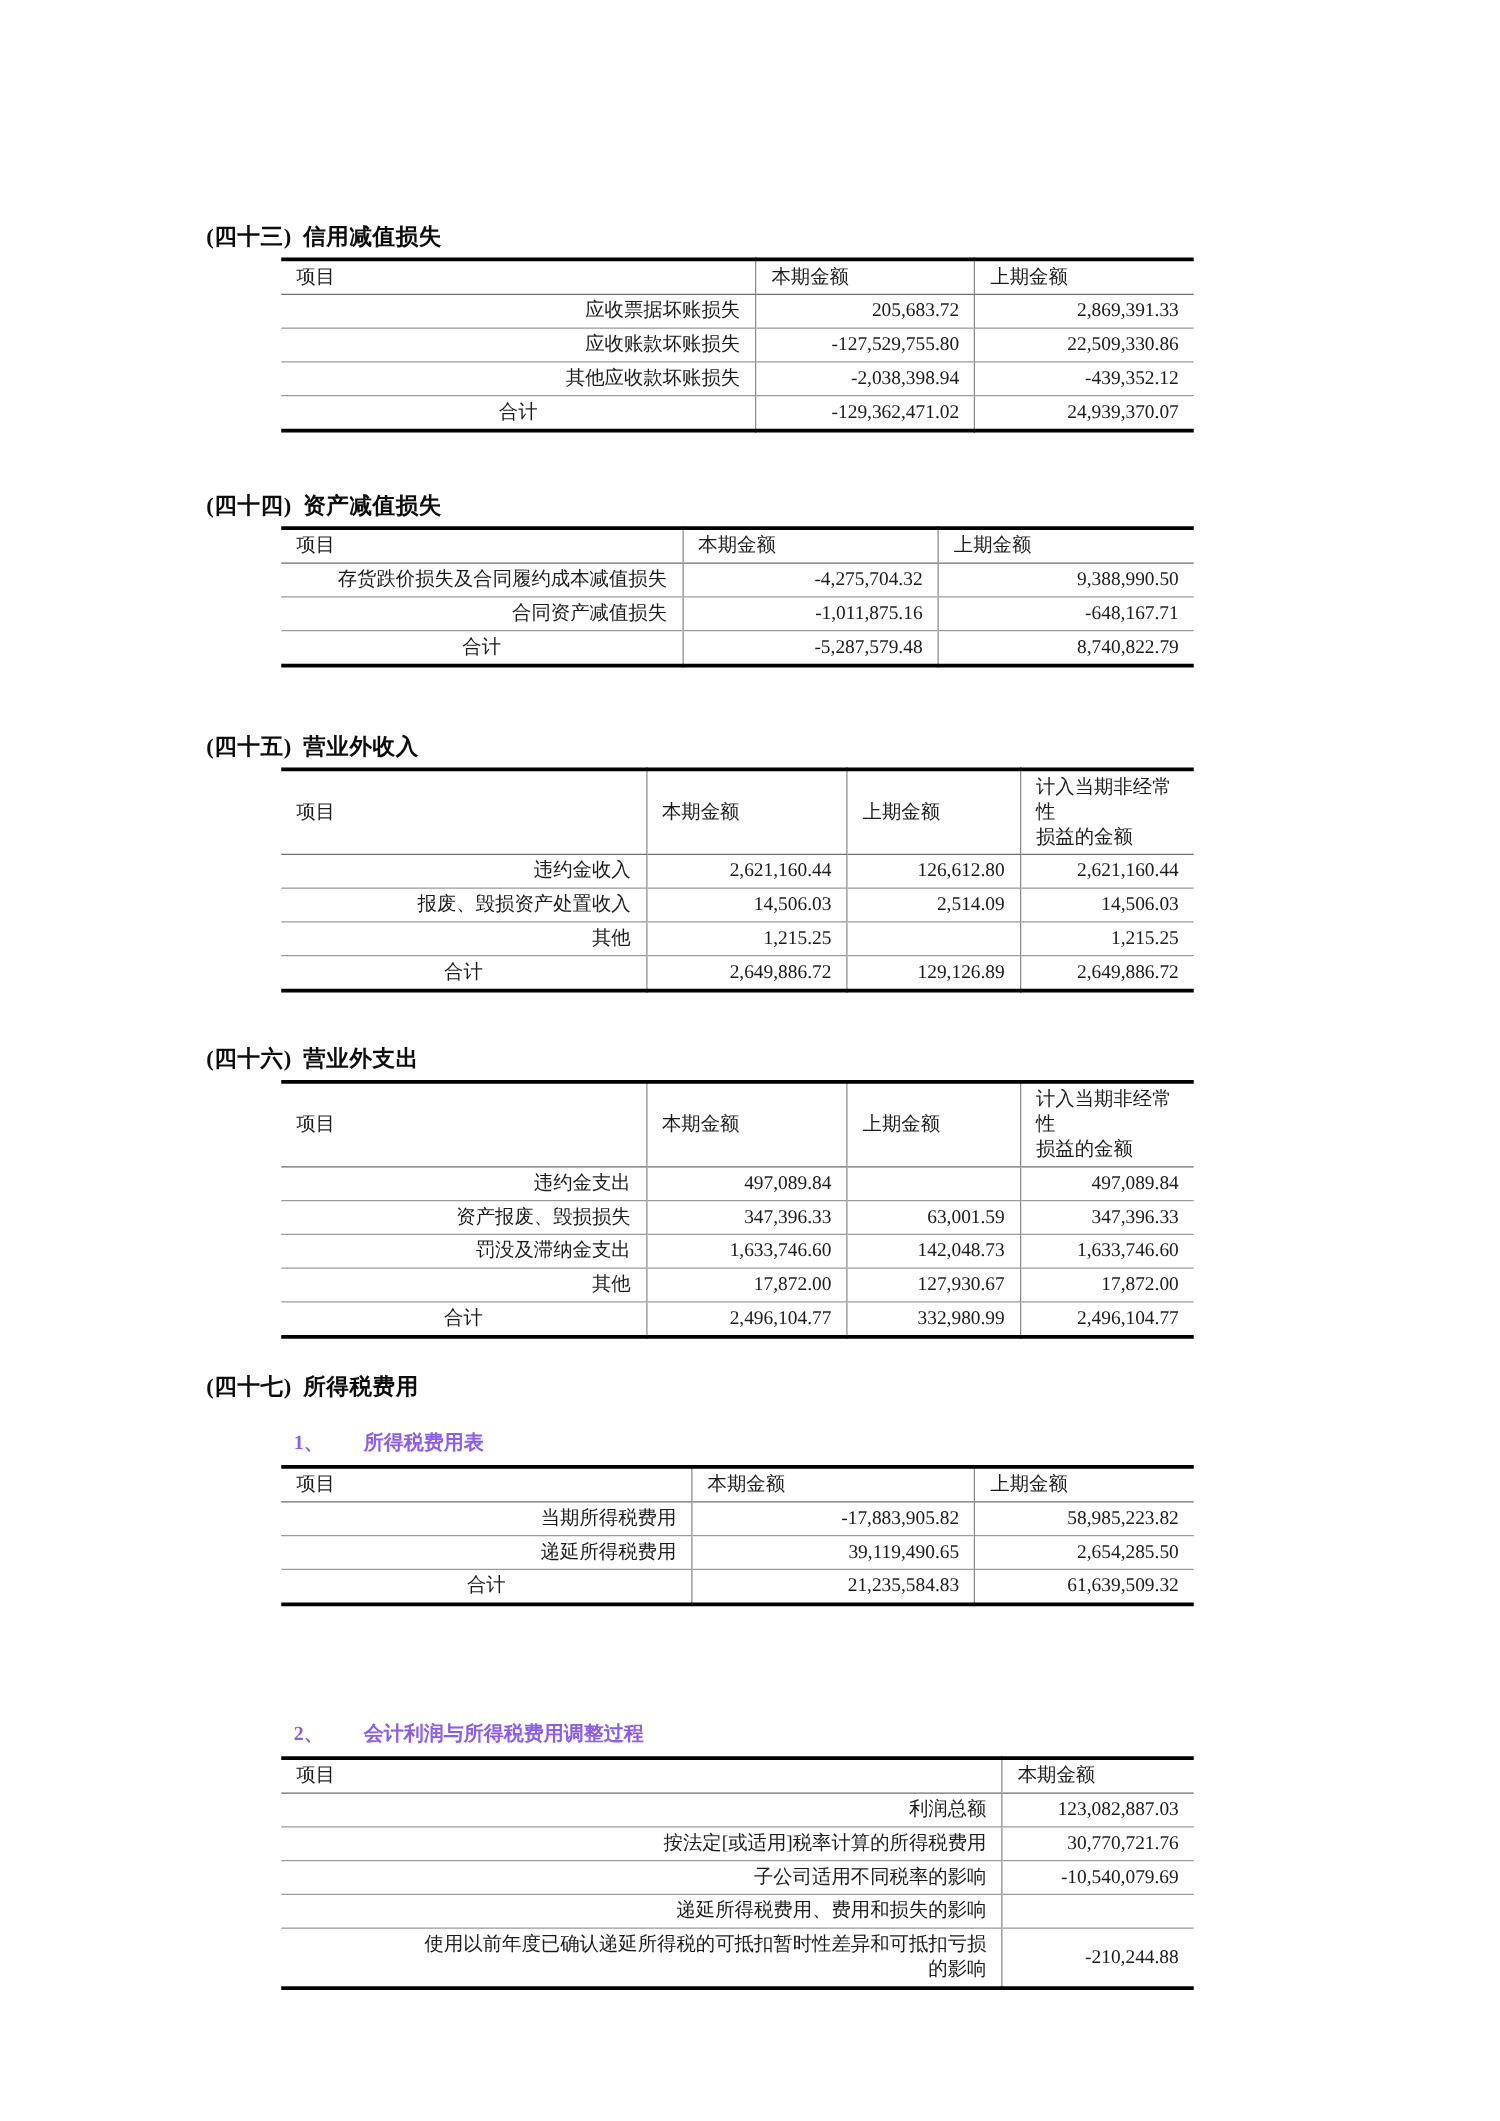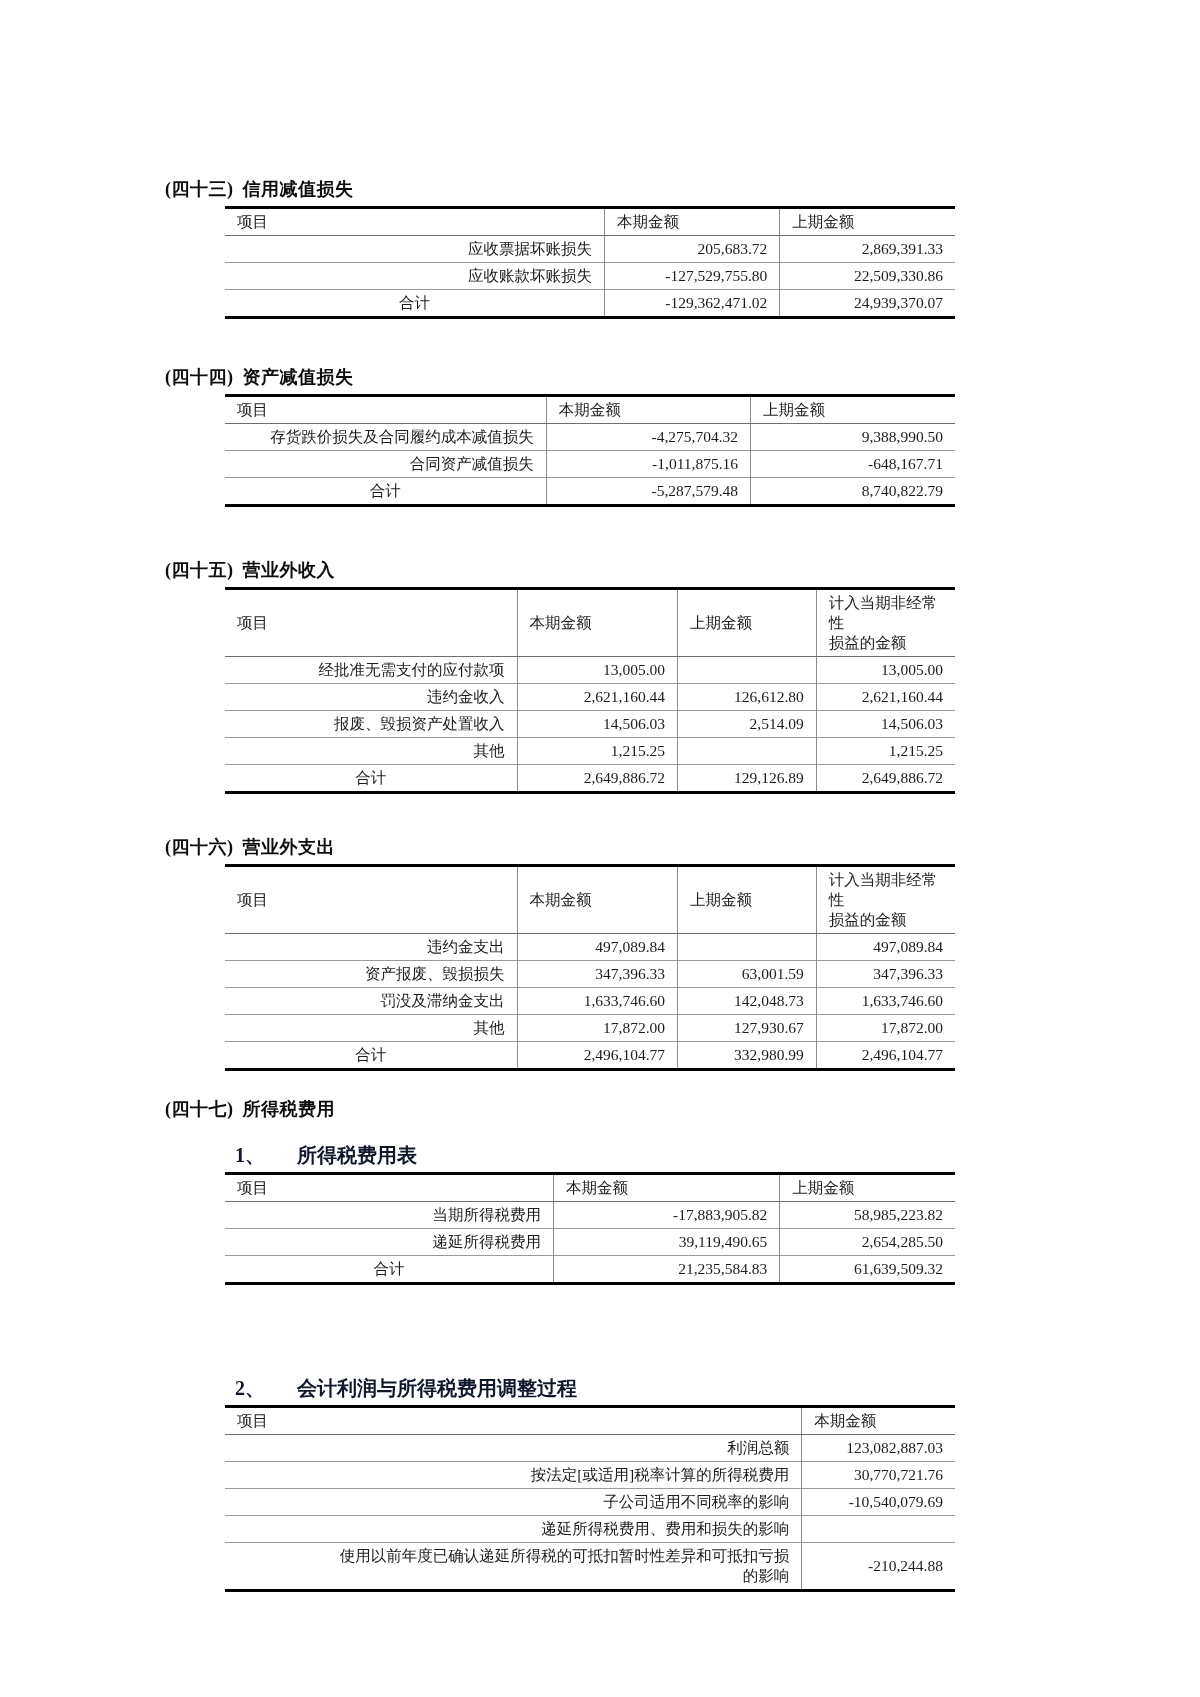--- a/index.html
+++ b/index.html
@@ -18,23 +18,23 @@
   .sec-heading {
     font-size: 18px;
     font-weight: bold;
     color: #0d0d0d;
     line-height: 26px;
     margin: 0 0 4px 0;
     letter-spacing: 0.5px;
   }
   .sec-heading .sec-num { margin-right: 9px; }
   .sub-heading {
-    font-size: 20px;
+    font-size: 16px;
     font-weight: bold;
-    color: #0f172a;
+    color: #8b5cf6;
     line-height: 26px;
     margin: 0 0 4px 70px;
   }
   .sub-heading .sub-num { display: inline-block; margin-right: 32px; }
   table.fin {
     border-collapse: collapse;
     table-layout: fixed;
     width: 730px;
     margin-left: 60px;
     border-top: 3px solid #000000;
@@ -91,20 +91,25 @@
             <td class="c-left">应收票据坏账损失</td>
             <td class="c-right">205,683.72</td>
             <td class="c-right">2,869,391.33</td>
           </tr>
           <tr>
             <td class="c-left">应收账款坏账损失</td>
             <td class="c-right">-127,529,755.80</td>
             <td class="c-right">22,509,330.86</td>
           </tr>
           <tr>
+            <td class="c-left">其他应收款坏账损失</td>
+            <td class="c-right">-2,038,398.94</td>
+            <td class="c-right">-439,352.12</td>
+          </tr>
+          <tr>
             <td class="c-center">合计</td>
             <td class="c-right">-129,362,471.02</td>
             <td class="c-right">24,939,370.07</td>
           </tr>
         </tbody>
       </table>
   </div>
 
   <div class="sec mb-b">
     <h2 class="sec-heading"><span class="sec-num">(四十四)</span><span>资产减值损失</span></h2>
@@ -154,26 +159,20 @@
           <tr>
             <th>项目</th>
             <th>本期金额</th>
             <th>上期金额</th>
             <th>计入当期非经常性
 损益的金额</th>
           </tr>
         </thead>
         <tbody>
           <tr>
-            <td class="c-left">经批准无需支付的应付款项</td>
-            <td class="c-right">13,005.00</td>
-            <td class="c-right"></td>
-            <td class="c-right">13,005.00</td>
-          </tr>
-          <tr>
             <td class="c-left">违约金收入</td>
             <td class="c-right">2,621,160.44</td>
             <td class="c-right">126,612.80</td>
             <td class="c-right">2,621,160.44</td>
           </tr>
           <tr>
             <td class="c-left">报废、毁损资产处置收入</td>
             <td class="c-right">14,506.03</td>
             <td class="c-right">2,514.09</td>
             <td class="c-right">14,506.03</td>

